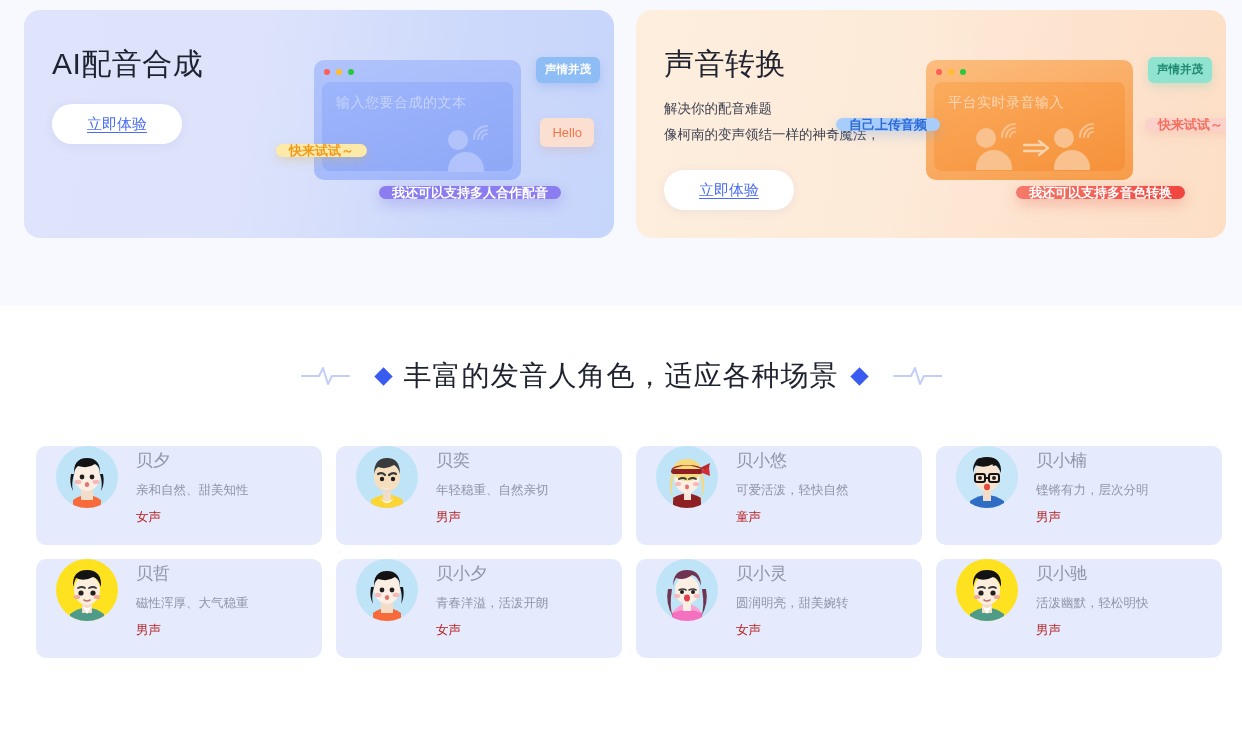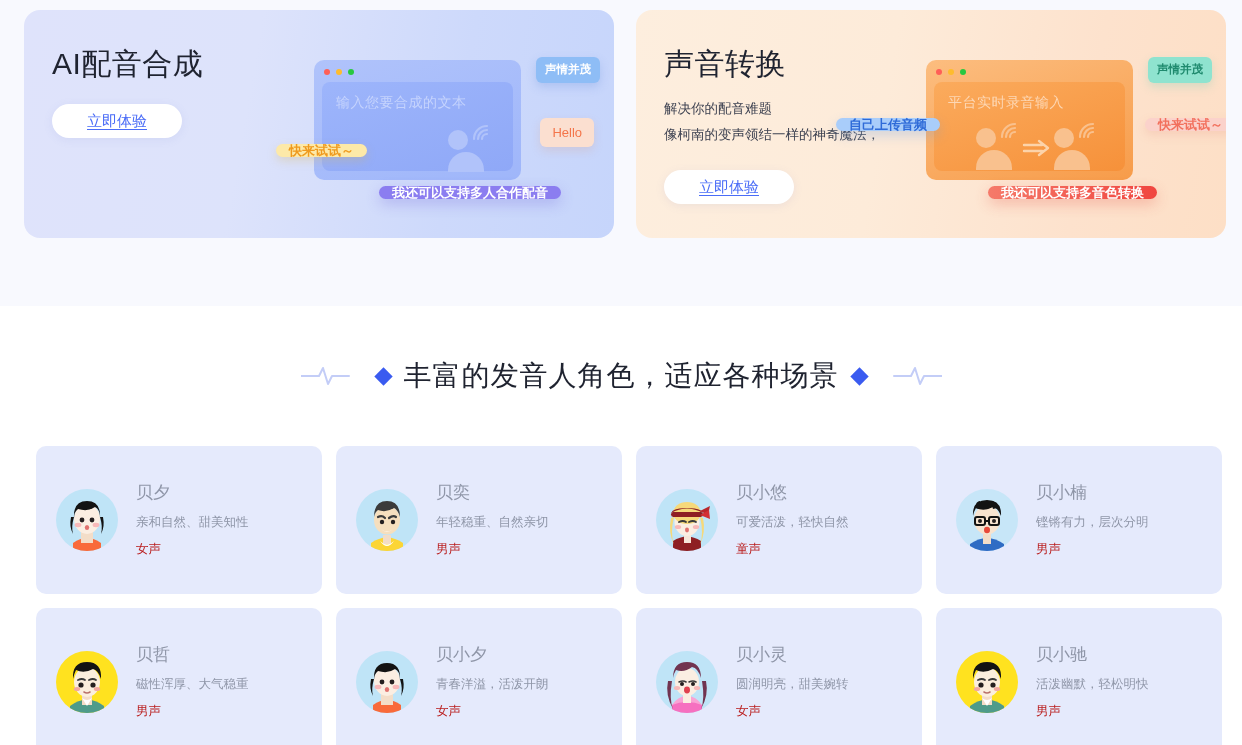--- a/index.html
+++ b/index.html
@@ -37,21 +37,21 @@
   .hero-title {
     font-size: 30px; color: #1f2330; font-weight: 400;
     letter-spacing: 0.5px; line-height: 1.2;
   }
   .hero-desc {
     margin-top: 14px; font-size: 13.5px; color: #3f4352;
     line-height: 26px; max-width: 310px;
   }
   .hero-btn {
     margin-top: 22px;
-    width: 130px; height: 34px;
+    width: 130px; height: 40px;
     background: #ffffff; border-radius: 20px;
     display: flex; align-items: center; justify-content: center;
     box-shadow: 0 2px 10px rgba(110,120,200,0.10);
     cursor: pointer; border: none;
   }
   .hero-btn span {
     font-size: 15px; color: #4a6cf7; text-decoration: underline;
     text-underline-offset: 3px; font-weight: 500;
   }
 
@@ -101,21 +101,21 @@
 
   .chip-shengqing { background: #8ebdf6; color: #ffffff; box-shadow: 0 4px 10px rgba(100,140,220,.28); }
   .chip-hello     { background: #fbdfd0; color: #f4754a; font-weight: 400; font-size: 13px; padding: 8px 12px;
                     box-shadow: 0 4px 10px rgba(220,150,120,.22); }
   .chip-try-blue  { background: #fde9a8; color: #ef9a1e; box-shadow: 0 4px 10px rgba(220,180,80,.28); }
   .chip-multi     { background: #8b7df0; color: #ffffff; box-shadow: 0 5px 14px rgba(110,95,220,.30); }
   .chip-realtime  { background: #8fe3cf; color: #1f8a6e; box-shadow: 0 4px 10px rgba(110,200,180,.28); }
   .chip-upload    { background: #a9cdfa; color: #2f6bd8; box-shadow: 0 5px 12px rgba(110,160,230,.30); }
   .chip-try-org   { background: #fbd2cb; color: #f2705d; box-shadow: 0 4px 10px rgba(230,150,140,.25); }
   .chip-multitone { background: linear-gradient(95deg,#f57a6a 0%, #f0453f 100%); color: #ffffff;
-                    box-shadow: 0 5px 14px rgba(230,80,70,.30); }
+                    box-shadow: 0 5px 14px rgba(230,80,70,.30); margin-left: 28px; }
 
   
   .section-head {
     width: 1242px; height: 140px;
     display: flex; align-items: center; justify-content: center; gap: 14px;
     background: #ffffff;
   }
   .section-title {
     font-size: 28px; color: #1f2330; font-weight: 400; letter-spacing: 1px;
   }
@@ -123,22 +123,22 @@
   .diamond { width: 13px; height: 13px; background: #3a5bf0; transform: rotate(45deg); }
 
   
   .grid-wrap { width: 1242px; padding: 0 36px; }
   .grid {
     display: grid;
     grid-template-columns: repeat(4, 286px);
     gap: 14px;
   }
   .vcard {
-    height: 148px; background: #e5eafc; border-radius: 10px;
-    display: flex; align-items: center; padding: 0 20px; gap: 18px;
+    height: 99px; background: #e5eafc; border-radius: 10px;
+    display: flex; align-items: flex-start; padding: 0 20px; gap: 18px;
     cursor: pointer;
   }
   .avatar {
     width: 62px; height: 62px; border-radius: 50%;
     flex: none; position: relative; overflow: hidden;
   }
   .vinfo { display: flex; flex-direction: column; }
   .vname { font-size: 17px; color: #8f96a8; line-height: 30px; }
   .vdesc { font-size: 12.5px; color: #8f96a8; line-height: 28px; }
   .vgender { font-size: 12.5px; color: #b91c1c; line-height: 26px; }

